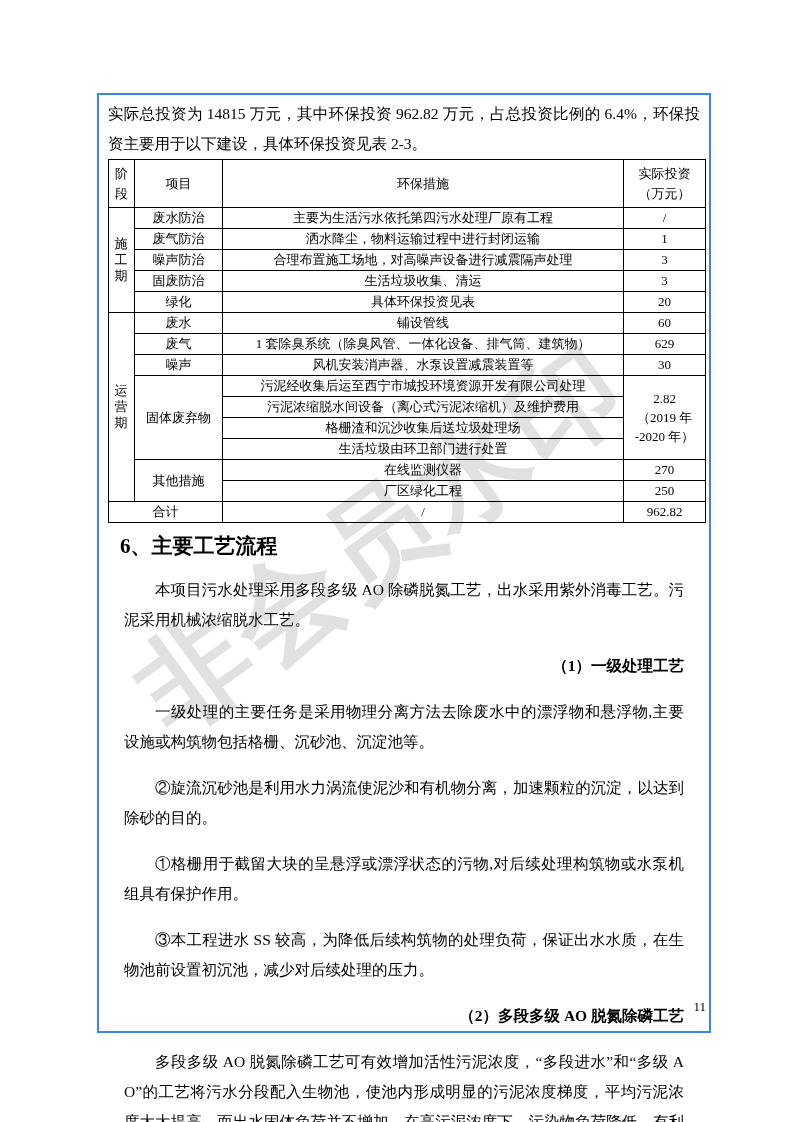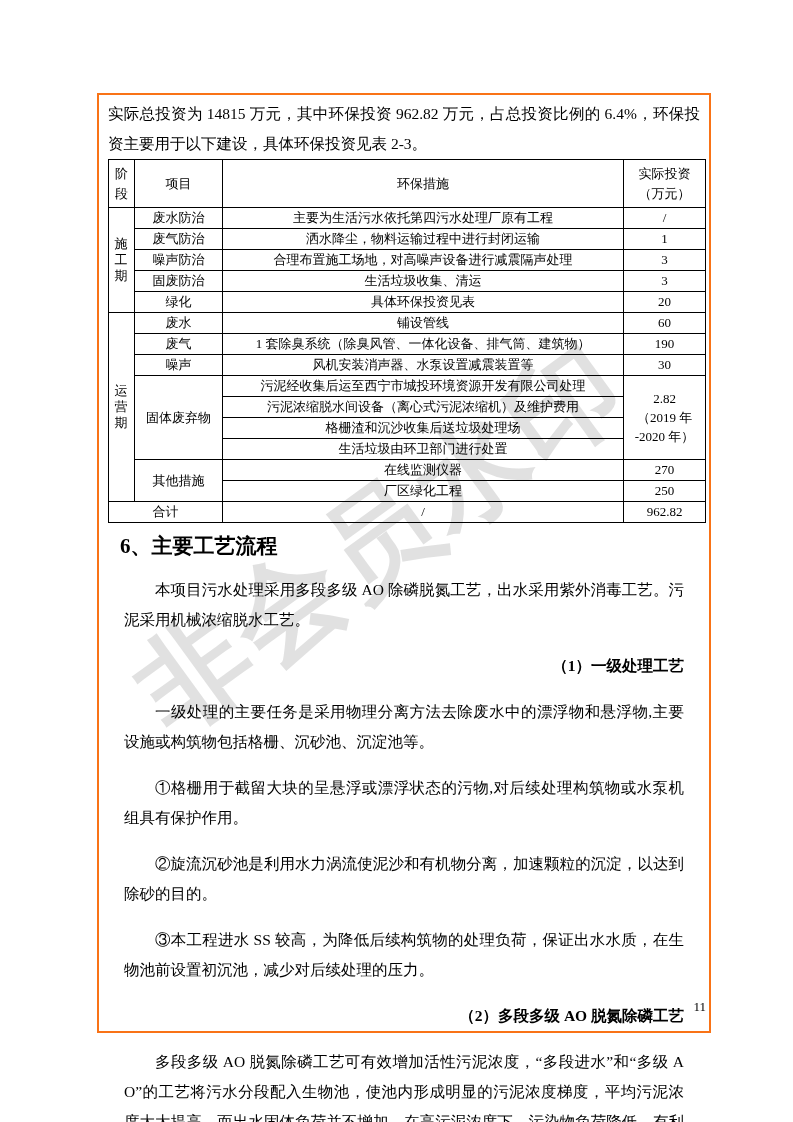--- a/index.html
+++ b/index.html
@@ -22,21 +22,21 @@
     transform-origin: left center;
     white-space: nowrap;
     z-index: 1;
     font-family: "Liberation Sans", "DejaVu Sans", sans-serif;
     font-weight: bold;
   }
   .content-box {
     position: absolute;
     left: 97px; top: 93px;
     width: 614px; height: 940px;
-    border: 2px solid #f97316;
+    border: 2px solid #3b82f6;
     padding: 4px 9px 0 9px;
     z-index: 2;
   }
   .intro {
     margin: 0;
     font-size: 15.5px; line-height: 30px;
     text-align: justify;
     word-break: break-all;
   }
   .caption {
@@ -152,21 +152,21 @@
 
         <tr>
           <td class="stage-cell" rowspan="9">运营期</td>
           <td>废水</td>
           <td>铺设管线</td>
           <td>60</td>
         </tr>
         <tr>
           <td>废气</td>
           <td>1 套除臭系统（除臭风管、一体化设备、排气筒、建筑物）</td>
-          <td>190</td>
+          <td>629</td>
         </tr>
         <tr>
           <td>噪声</td>
           <td>风机安装消声器、水泵设置减震装置等</td>
           <td>30</td>
         </tr>
 
         <tr>
           <td rowspan="4">固体废弃物</td>
           <td>污泥经收集后运至西宁市城投环境资源开发有限公司处理</td>
@@ -202,22 +202,22 @@
           <td>962.82</td>
         </tr>
       </tbody>
     </table>
 
     <div class="sec-heading">6、主要工艺流程</div>
     <p class="para">本项目污水处理采用多段多级 AO 除磷脱氮工艺，出水采用紫外消毒工艺。污泥采用机械浓缩脱水工艺。</p>
 
     <p class="sub-heading">（1）一级处理工艺</p>
     <p class="para">一级处理的主要任务是采用物理分离方法去除废水中的漂浮物和悬浮物,主要设施或构筑物包括格栅、沉砂池、沉淀池等。</p>
+    <p class="para">②旋流沉砂池是利用水力涡流使泥沙和有机物分离，加速颗粒的沉淀，以达到除砂的目的。</p>
     <p class="para">①格栅用于截留大块的呈悬浮或漂浮状态的污物,对后续处理构筑物或水泵机组具有保护作用。</p>
-    <p class="para">②旋流沉砂池是利用水力涡流使泥沙和有机物分离，加速颗粒的沉淀，以达到除砂的目的。</p>
     <p class="para">③本工程进水 SS 较高，为降低后续构筑物的处理负荷，保证出水水质，在生物池前设置初沉池，减少对后续处理的压力。</p>
 
     <p class="sub-heading">（2）多段多级 AO 脱氮除磷工艺</p>
     <p class="para">多段多级 AO 脱氮除磷工艺可有效增加活性污泥浓度，“多段进水”和“多级 AO”的工艺将污水分段配入生物池，使池内形成明显的污泥浓度梯度，平均污泥浓度大大提高，而出水固体负荷并不增加。在高污泥浓度下，污染物负荷降低，有利于其在生物池</p>
 
   </div>
 
   <div class="page-number">11</div>
 
 </div>

